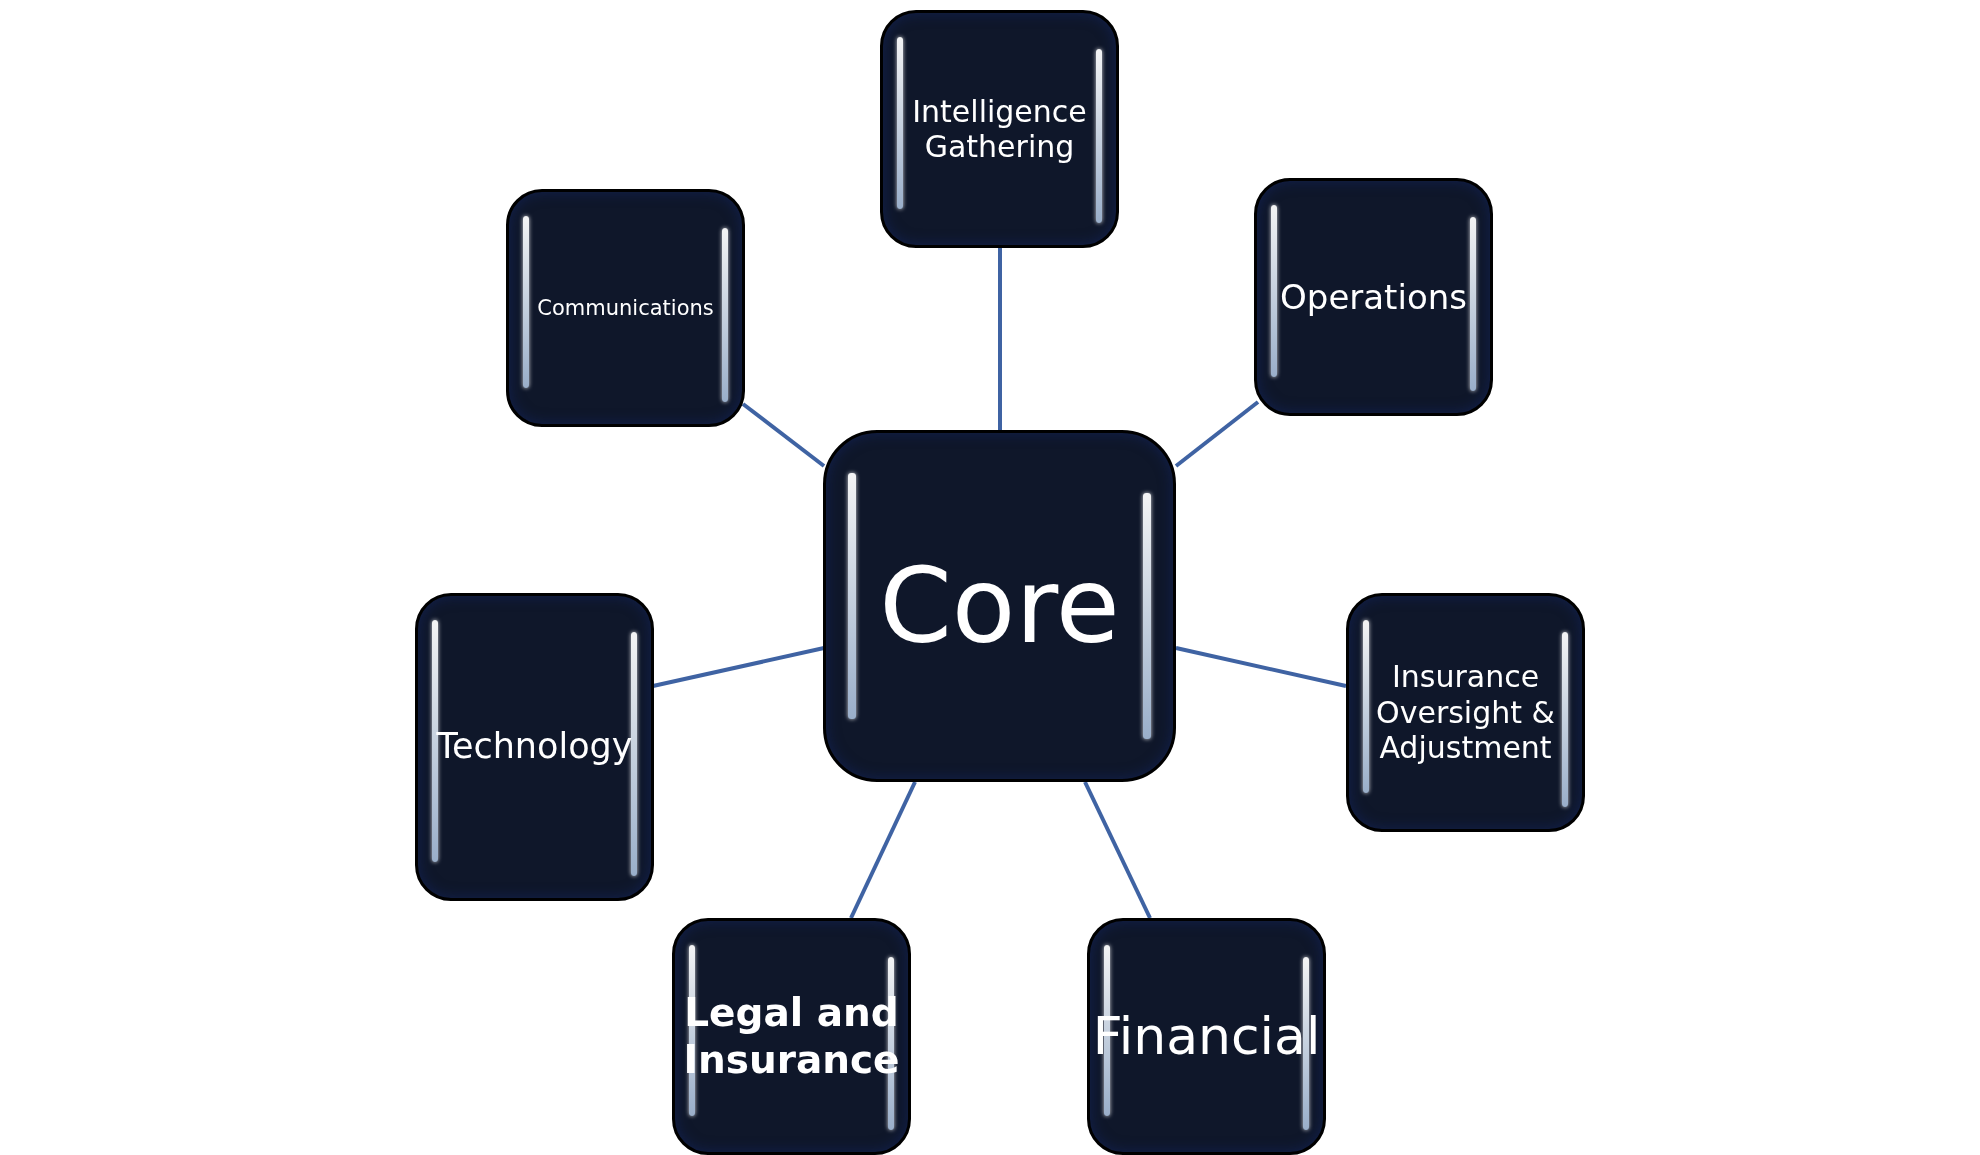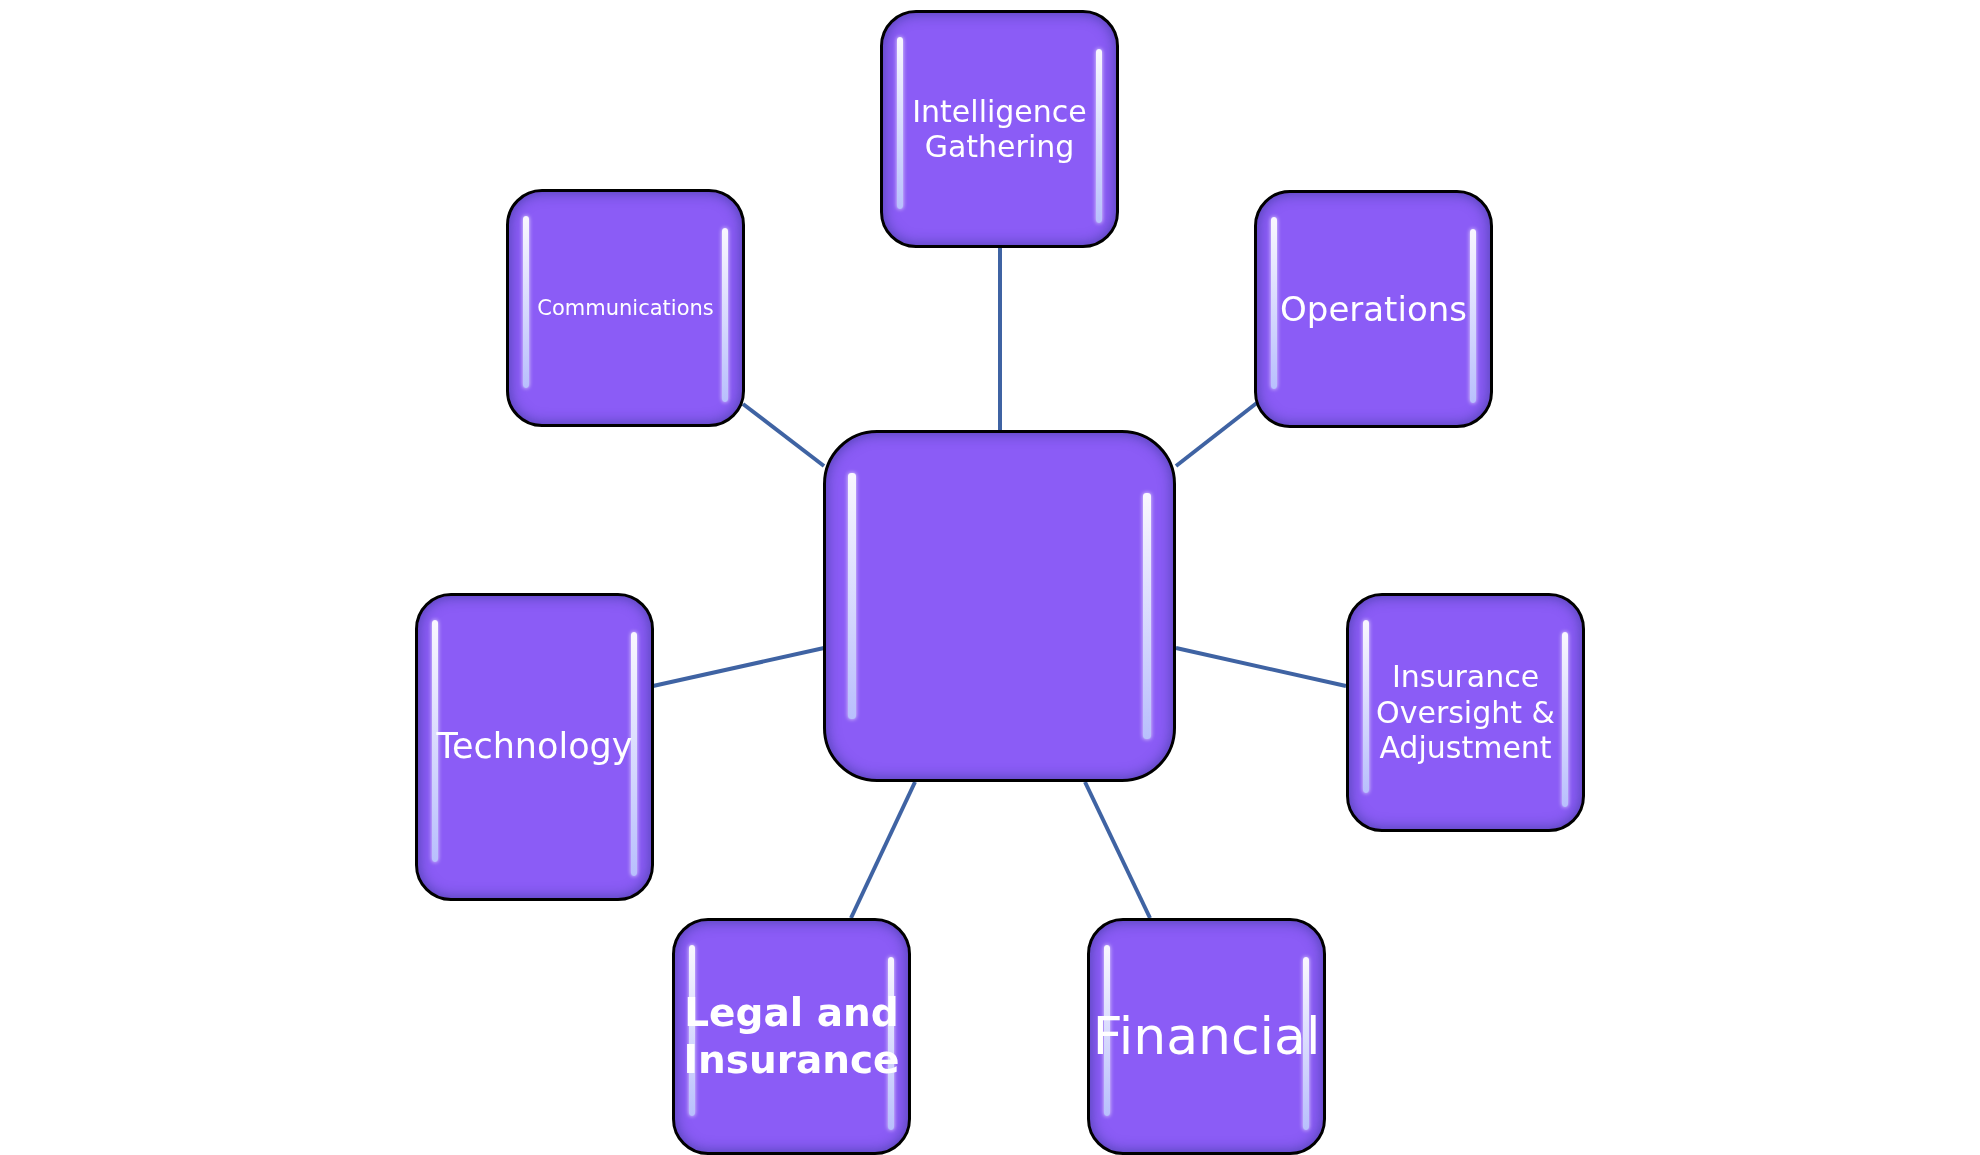--- a/index.html
+++ b/index.html
@@ -1,21 +1,21 @@
 <!DOCTYPE html>
 <html><head>
 <meta charset="utf-8">
 <style>
   html, body { margin:0; padding:0; background:#ffffff; }
   body { width:1980px; height:1155px; position:relative; overflow:hidden;
          font-family:"DejaVu Sans", "Liberation Sans", sans-serif; }
   svg.links { position:absolute; left:0; top:0; width:1980px; height:1155px; }
   .node {
     position:absolute; box-sizing:border-box;
-    background:#8b5cf6;
+    background:#0f172a;
     border:3px solid #000;
     border-radius:36px;
     display:flex; align-items:center; justify-content:center;
     text-align:center; color:#ffffff;
     box-shadow: inset 0 0 14px rgba(20,40,110,0.55);
   }
   .node::before, .node::after {
     content:""; position:absolute; width:6px; border-radius:3px;
     background:linear-gradient(to bottom, rgba(255,255,255,0.95), rgba(200,225,255,0.75));
     box-shadow:0 0 4px rgba(255,255,255,0.8);
@@ -37,31 +37,32 @@
     <line x1="1258" y1="402" x2="1176" y2="466"></line>
     <line x1="653" y1="686" x2="824" y2="648"></line>
     <line x1="1346" y1="686" x2="1176" y2="648"></line>
     <line x1="851" y1="918" x2="915" y2="782"></line>
     <line x1="1150" y1="918" x2="1085" y2="782"></line>
   </g>
 </svg>
 
 <div class="node core" style="left:823px; top:430px; width:353px; height:352px; font-size:104px;">
   <span>
+    <div>Core</div>
   </span>
 </div>
 
 <div class="node" style="left:880px; top:10px; width:239px; height:238px; font-size:30px;">
   <span>
     <div>Intelligence</div>
     <div>Gathering</div>
   </span>
 </div>
 
-<div class="node" style="left:1254px; top:190px; width:239px; height:238px; font-size:34px;">
+<div class="node" style="left:1254px; top:178px; width:239px; height:238px; font-size:34px;">
   <span>Operations</span>
 </div>
 
 <div class="node" style="left:1346px; top:593px; width:239px; height:239px; font-size:30px;">
   <span>
     <div>Insurance</div>
     <div>Oversight &amp;</div>
     <div>Adjustment</div>
   </span>
 </div>

